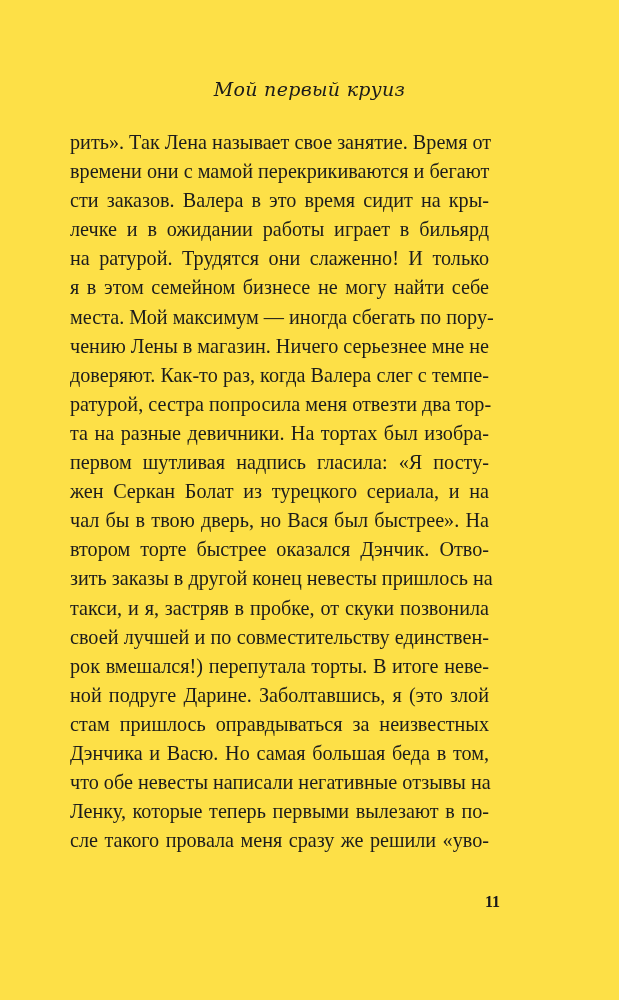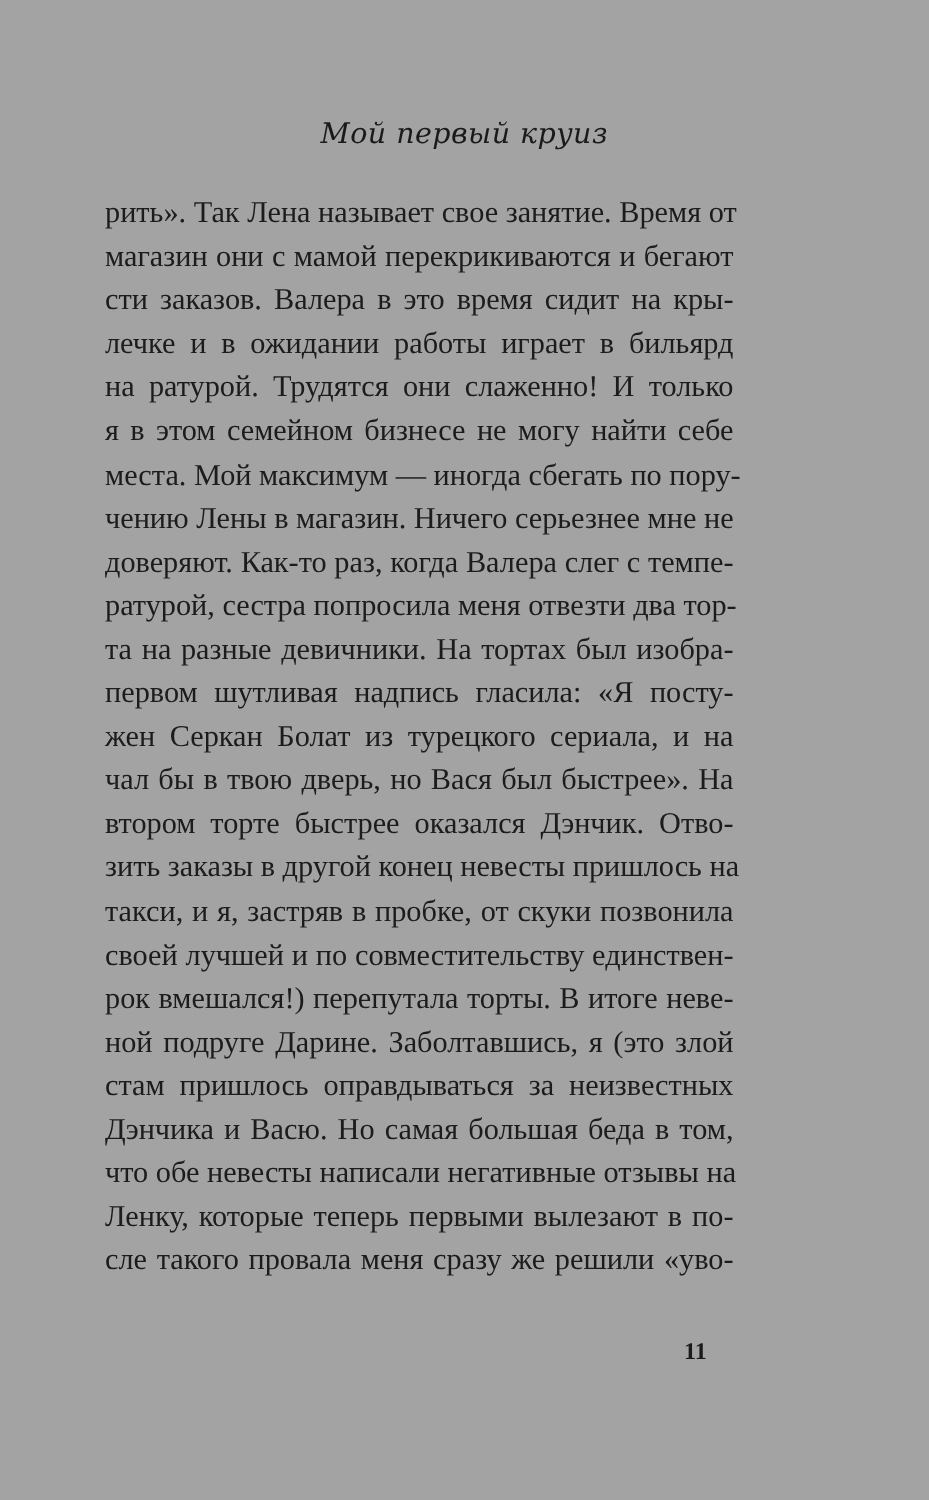--- a/index.html
+++ b/index.html
@@ -1,45 +1,45 @@
 <!DOCTYPE html>
 <html><head>
   <meta charset="utf-8">
   <style>
     html, body { margin: 0; padding: 0; background: #ffffff; }
     body { width: 619px; height: 1000px; position: relative; overflow: hidden; }
-    .page { position: absolute; left: 0; top: 0; width: 619px; height: 1000px; background: #a3a3a3; }
+    .page { position: absolute; left: 0; top: 0; width: 619px; height: 1000px; background: #fde047; }
     .running-head {
       position: absolute; top: 78px; left: 0; width: 619px; text-align: center;
       font-family: "DejaVu Serif", serif; font-style: italic; font-size: 19px; color: #1a1a1a;
       letter-spacing: 0.3px;
     }
     .body-text {
       position: absolute; left: 70px; top: 128px; width: 419px;
       font-family: "Liberation Serif", serif; font-size: 20.2px; line-height: 29.1px;
       color: #1c1c1c;
     }
     .line {
       display: block; white-space: nowrap; text-align: justify; text-align-last: justify;
       height: 29.1px;
     }
     .line.last { text-align-last: justify; }
     .page-number {
-      position: absolute; top: 893px; left: 456px; width: 60px; 
+      position: absolute; top: 893px; left: 440px; width: 60px; text-align: right;
       font-family: "Liberation Serif", serif; font-weight: bold; font-size: 16px; color: #1a1a1a;
     }
   </style>
 </head>
 <body>
 
 <div class="page">
   <div class="running-head">Мой первый круиз</div>
   <div class="body-text">
     <span class="line">рить». Так Лена называет свое занятие. Время от</span>
-    <span class="line">магазин они с мамой перекрикиваются и бегают</span>
+    <span class="line">времени они с мамой перекрикиваются и бегают</span>
     <span class="line">сти заказов. Валера в это время сидит на кры-</span>
     <span class="line">лечке и в ожидании работы играет в бильярд</span>
     <span class="line">на ратурой. Трудятся они слаженно! И только</span>
     <span class="line">я в этом семейном бизнесе не могу найти себе</span>
     <span class="line">места. Мой максимум — иногда сбегать по пору-</span>
     <span class="line">чению Лены в магазин. Ничего серьезнее мне не</span>
     <span class="line">доверяют. Как-то раз, когда Валера слег с темпе-</span>
     <span class="line">ратурой, сестра попросила меня отвезти два тор-</span>
     <span class="line">та на разные девичники. На тортах был изобра-</span>
     <span class="line">первом шутливая надпись гласила: «Я посту-</span>

